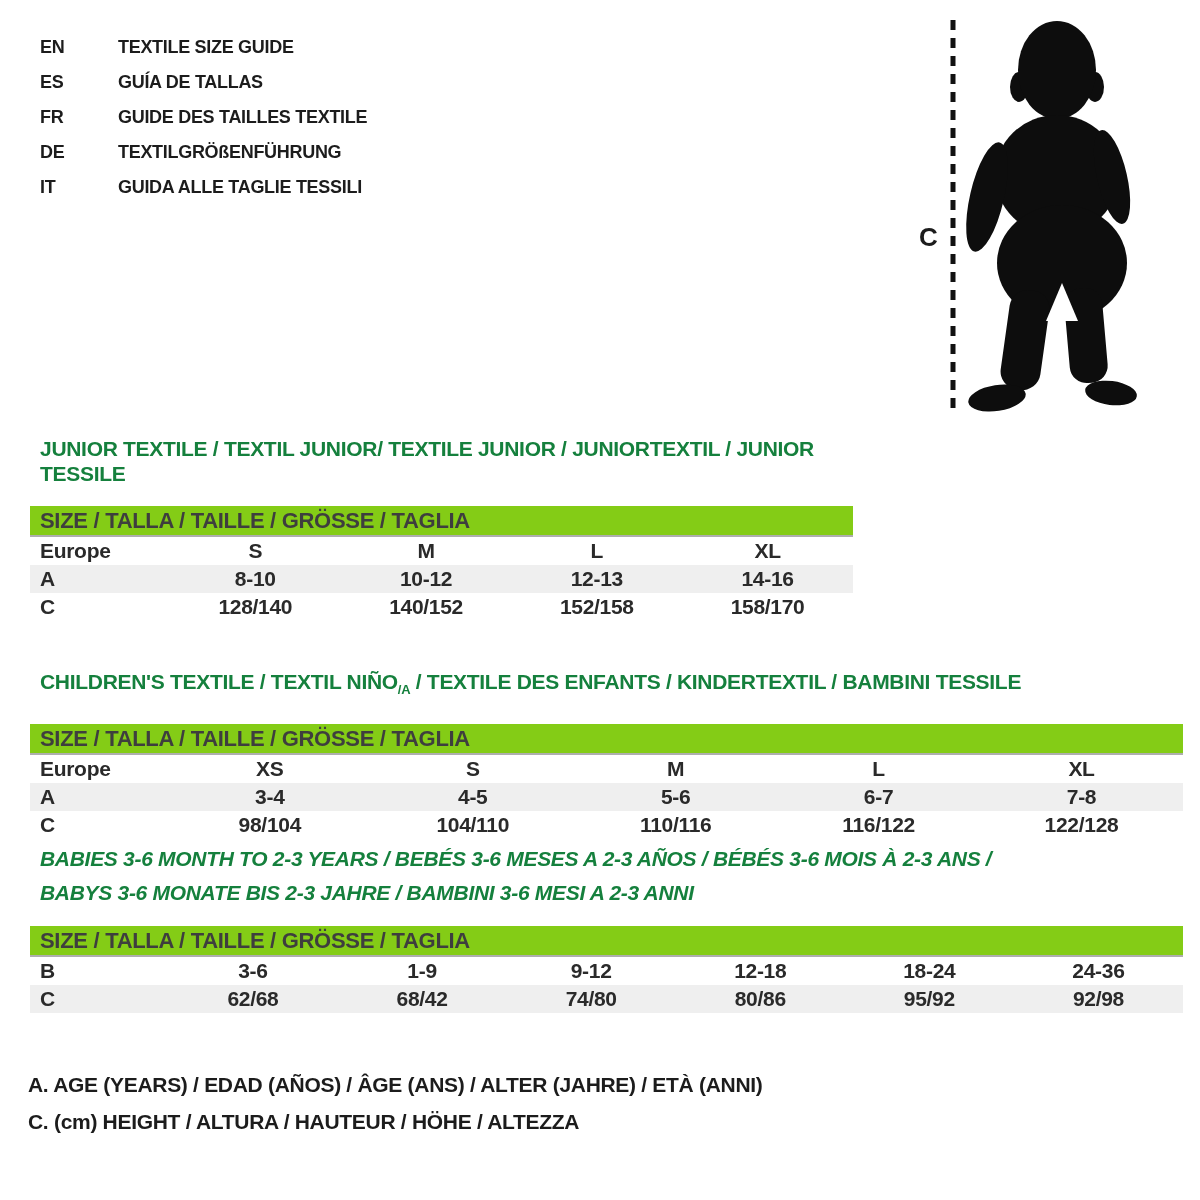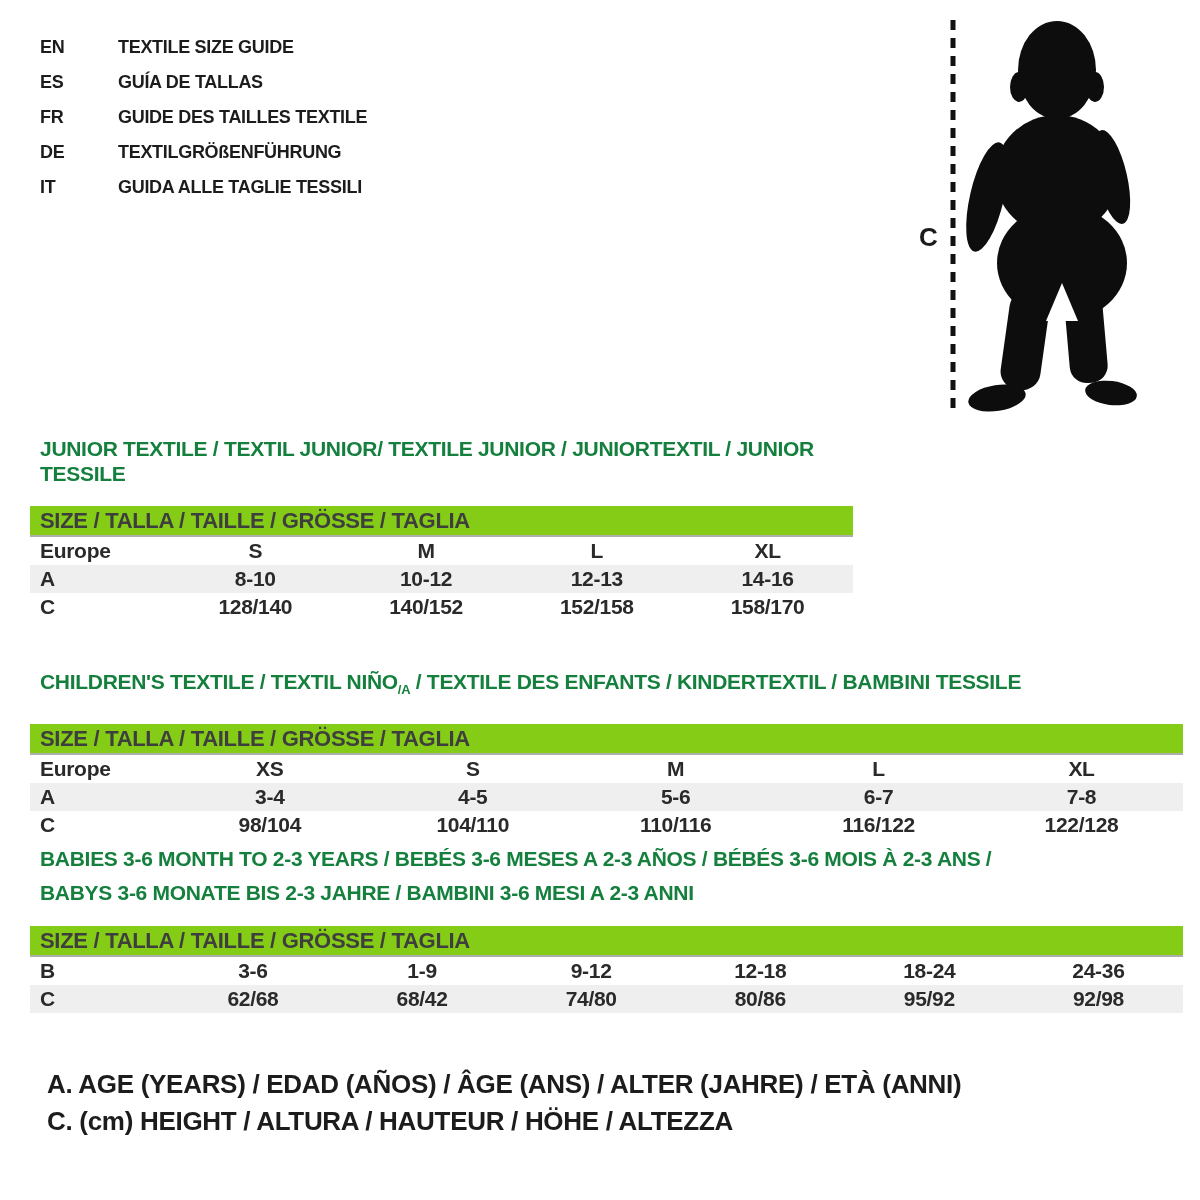--- a/index.html
+++ b/index.html
@@ -26,40 +26,40 @@
 
   
   .size-section { position: absolute; left: 30px; }
   .sec-junior   { top: 436px; width: 823px; }
   .sec-children { top: 642px; width: 1153px; margin-top: 27px; }
   .sec-babies   { top: 842px; width: 1153px; }
   .size-section h2 {
     font-size: 21px; font-weight: 700; margin: 0 0 0 10px;
     letter-spacing: -0.3px; line-height: 25px; color: #15803d;
   }
-  .sec-babies h2 { line-height: 34px; }
+  .sec-babies h2 { line-height: 34px; font-style: italic; }
   .title-sub { font-size: 13px; vertical-align: sub; }
 
   .bar {
     background: #84cc16; color: #3e3e3e;
     font-size: 22px; height: 31px; line-height: 30px;
     padding-left: 10px; letter-spacing: -0.3px;
     border-bottom: 2px solid #aeaeae;
   }
   .bar-gap-junior   { margin-top: 20px; }
   .bar-gap-children { margin-top: 22px; }
   .bar-gap-babies   { margin-top: 16px; }
 
   table { border-collapse: collapse; table-layout: fixed; width: 100%; font-size: 21px; font-weight: 700; }
   td { height: 28px; text-align: center; padding: 0; color: #2a2a2a; letter-spacing: -0.3px; }
   td.label-col { text-align: left; padding-left: 10px; }
   tr.shaded { background: #efefef; }
 
   
-  .legend { position: absolute; top: 1066px; left: 47px; font-size: 26px; line-height: 37px; letter-spacing: -0.3px; }
+  .legend { position: absolute; top: 1066px; left: 28px; font-size: 21px; line-height: 37px; letter-spacing: -0.3px; }
 </style>
 </head>
 <body>
 
 <div class="lang-block">
   <div class="lang-row">
     <span class="lang-code">EN</span>
     <span class="lang-title">TEXTILE SIZE GUIDE</span>
   </div>
   <div class="lang-row">

